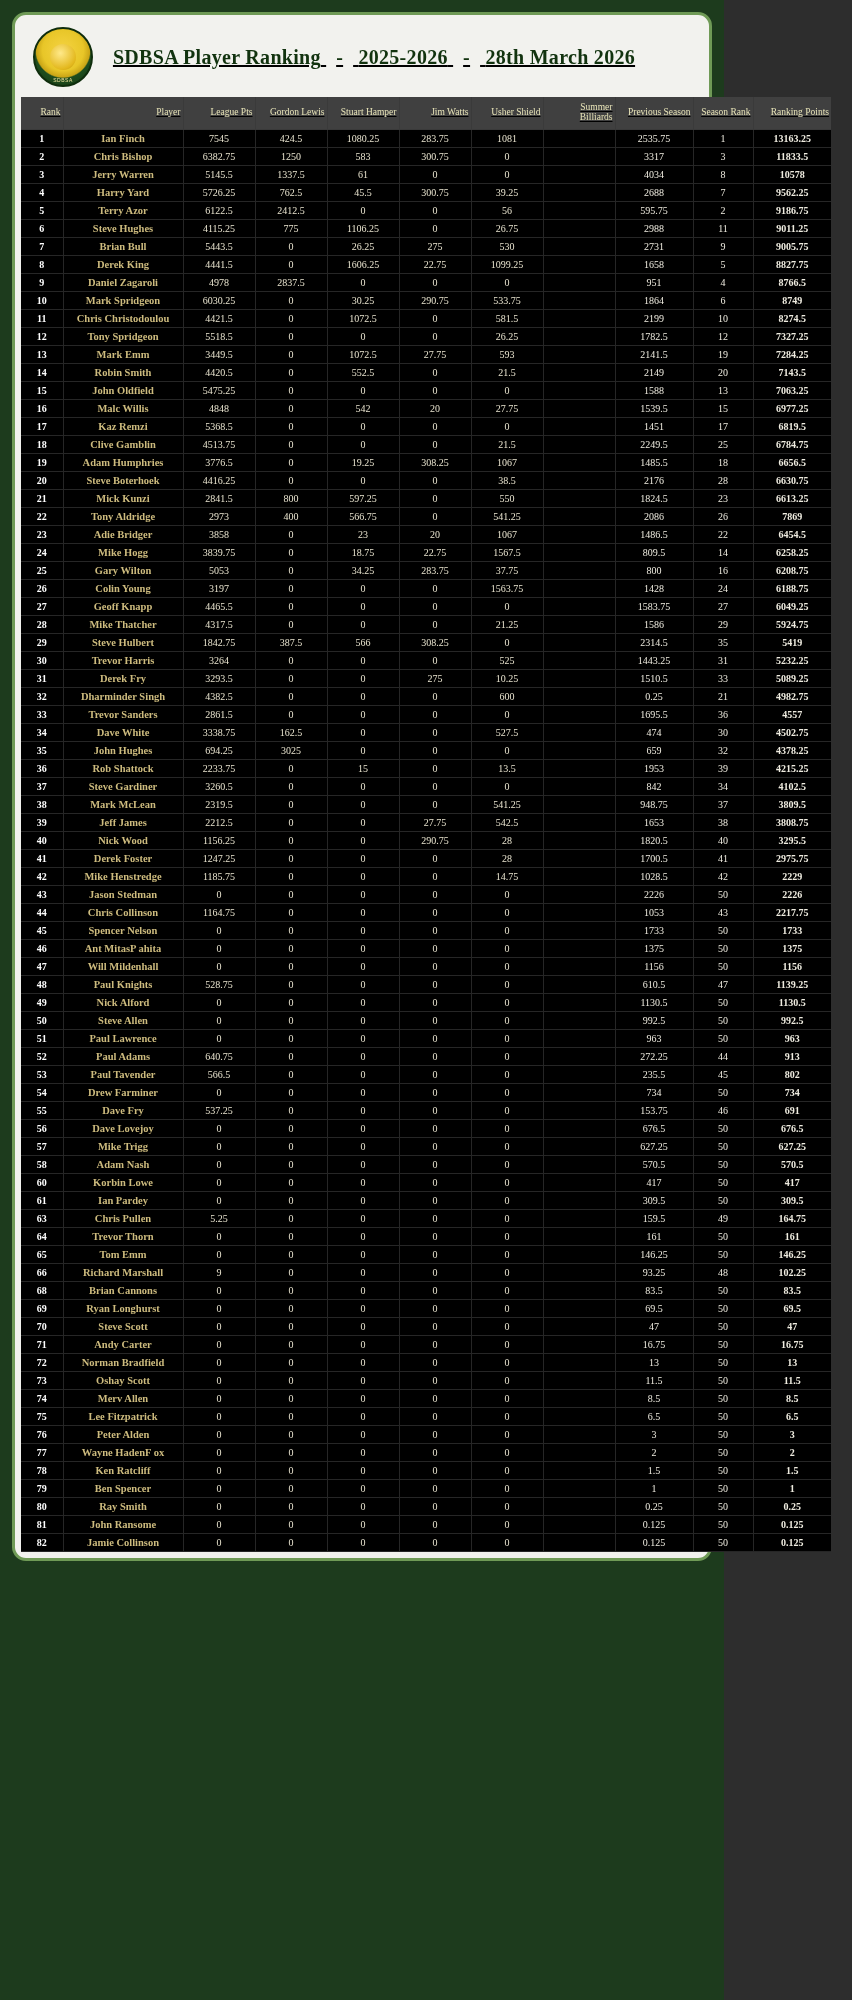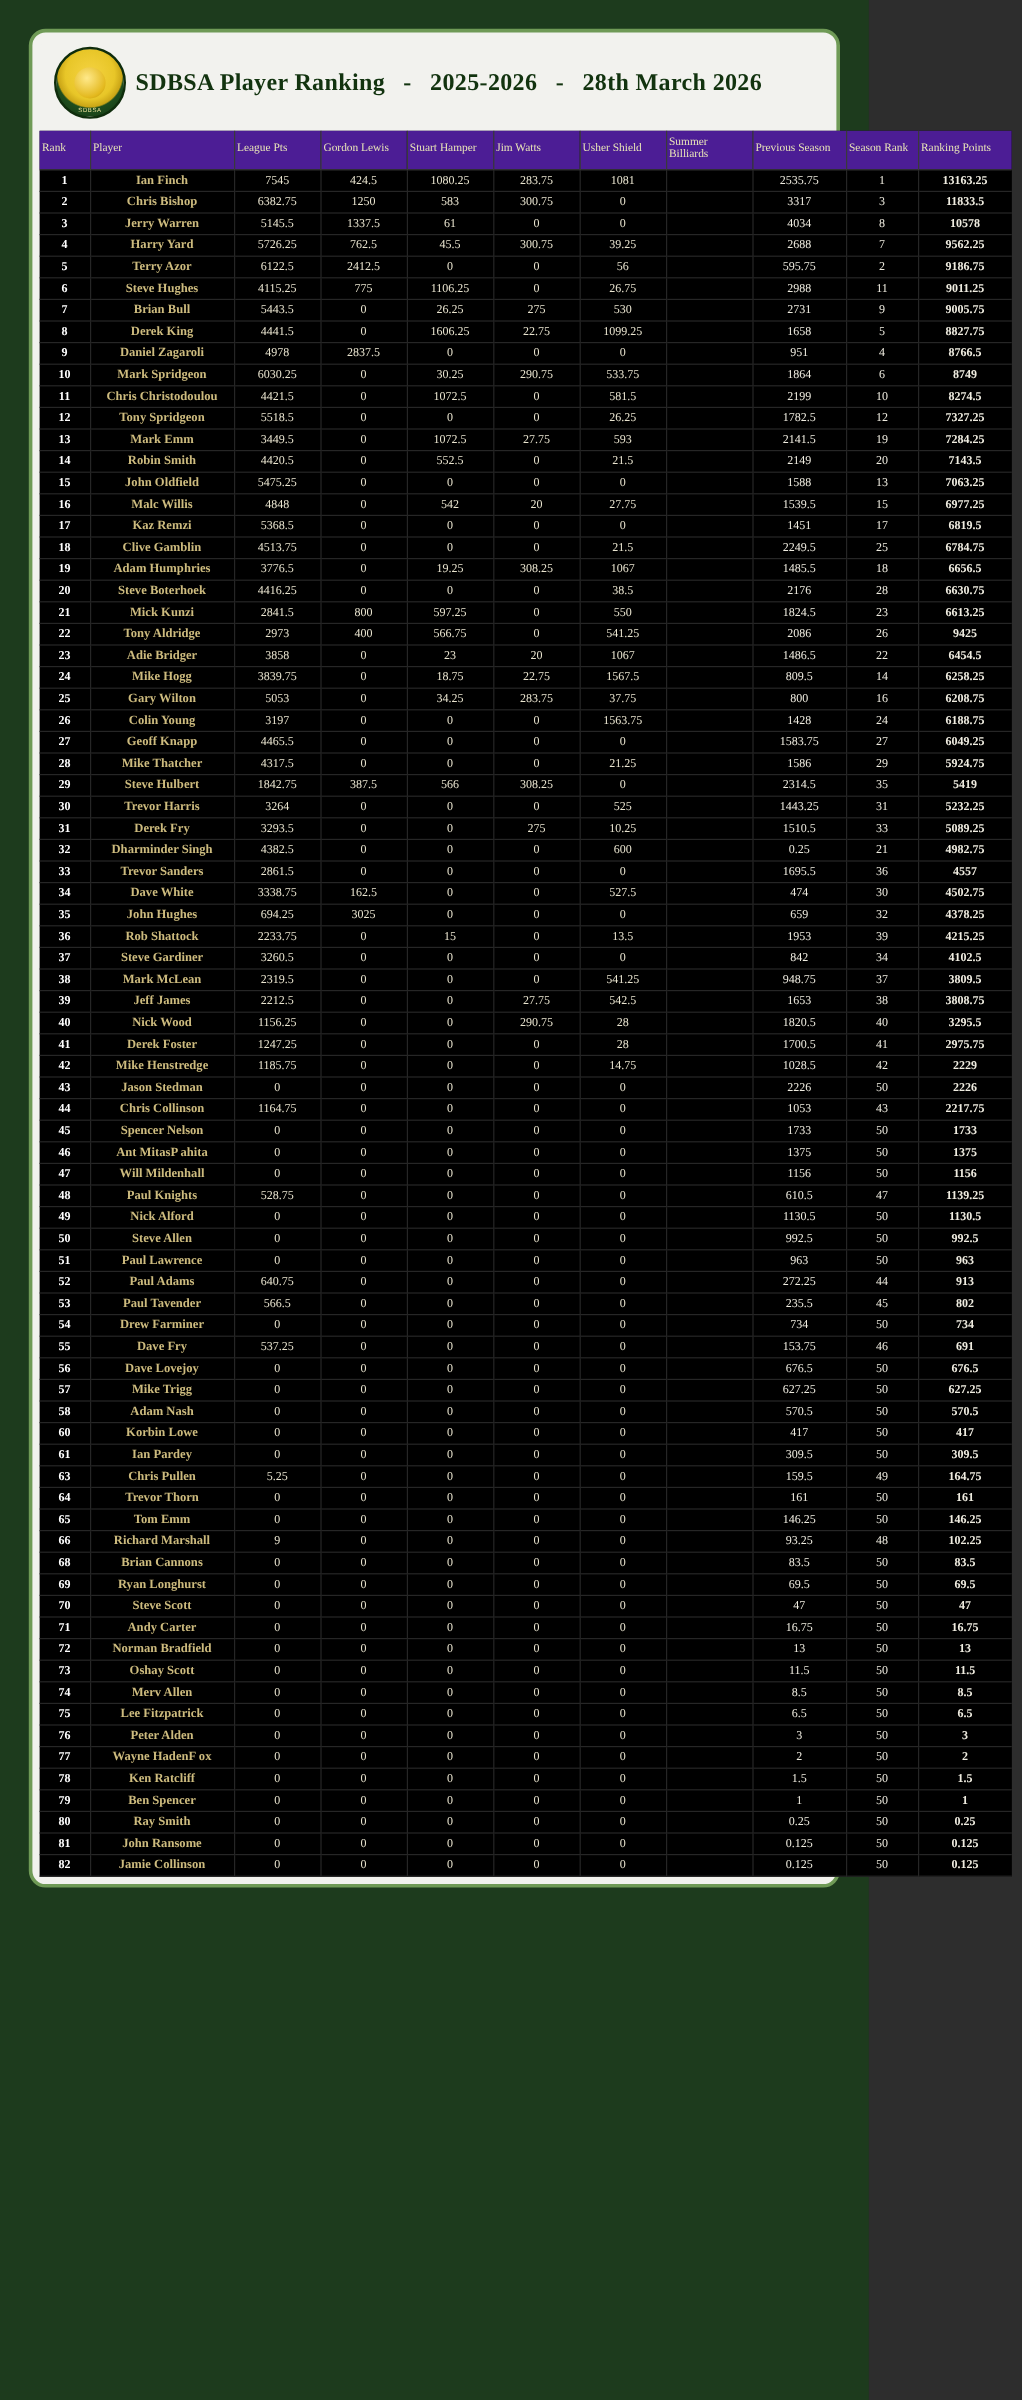--- a/index.html
+++ b/index.html
@@ -6,21 +6,22 @@
   body{
     width:852px;
     font-family:"Liberation Serif", serif;
     color:#000;
   }
   .page{
     width:724px;
     min-height:2000px;
     background:#1d3b1d;
     box-sizing:border-box;
-    padding:24px;
+    padding:12px;
+    text-decoration:underline;
   }
   .frame{
     border:3px solid #6f9a56;
     border-radius:14px;
     background:#f2f2ee;
     box-sizing:border-box;
     padding:6px;
   }
   
   .header{
@@ -63,30 +64,30 @@
   .title-wrap .sep{padding:0 10px;}
   .title-wrap .season{color:#12330f;}
   
   table{
     border-collapse:collapse;
     width:100%;
     table-layout:fixed;
     background:#000;
   }
   thead th{
-    background:#4c1d95;
+    background:#404040;
     color:#e8e4b8;
     font-size:9.5px;
     font-weight:normal;
     font-family:"Liberation Serif", serif;
     padding:6px 2px;
     line-height:1.05;
     border-right:1px solid #3a3a3a;
     border-bottom:1px solid #3a3a3a;
-    text-align:left;
+    text-align:right;
     vertical-align:middle;
   }
   thead th:last-child{border-right:none;}
   tbody td{
     background:#000;
     color:#d8c68a;
     font-size:10px;
     padding:3px 2px;
     text-align:center;
     border-right:1px solid #262626;
@@ -442,21 +443,21 @@
             <td class="rank">22</td>
             <td class="player">Tony Aldridge</td>
             <td class="num">2973</td>
             <td class="num">400</td>
             <td class="num">566.75</td>
             <td class="num">0</td>
             <td class="num">541.25</td>
             <td class="num"></td>
             <td class="prev">2086</td>
             <td class="srank">26</td>
-            <td class="points">9425</td>
+            <td class="points">7869</td>
           </tr>
           <tr>
             <td class="rank">23</td>
             <td class="player">Adie Bridger</td>
             <td class="num">3858</td>
             <td class="num">0</td>
             <td class="num">23</td>
             <td class="num">20</td>
             <td class="num">1067</td>
             <td class="num"></td>

